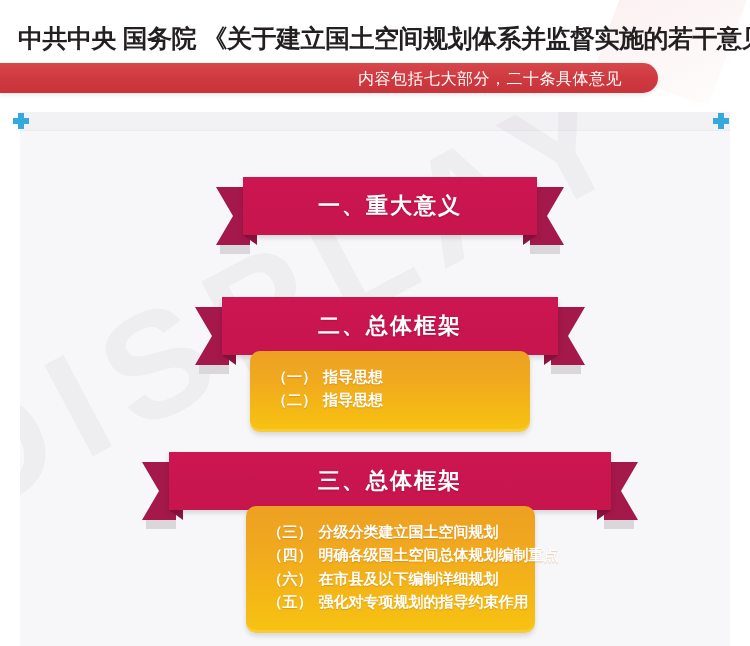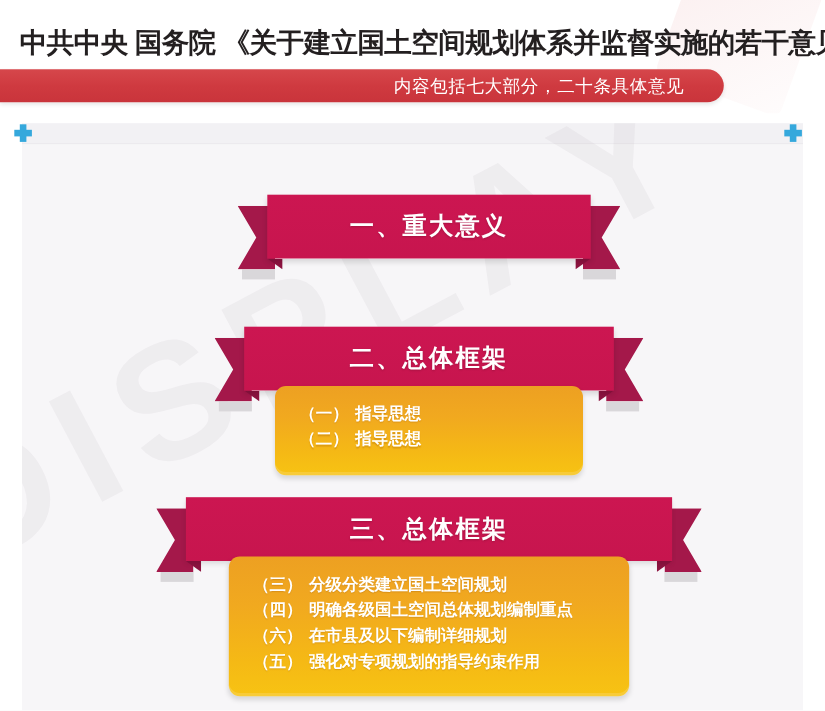--- a/index.html
+++ b/index.html
@@ -211,21 +211,21 @@
     white-space: nowrap;
     text-shadow: 0 1px 1px rgba(160,90,0,0.30);
   }
   .sub-item .num { margin-right: 6px; }
 
   
   #section-1 { left: 196px; top: 65px; width: 348px; }
   #section-2 { left: 175px; top: 185px; width: 390px; }
   #section-2 .sub-box { width: 280px; margin-top: -4px; }
   #section-3 { left: 122px; top: 340px; width: 496px; }
-  #section-3 .sub-box { width: 364px; margin-top: -4px; }
+  #section-3 .sub-box { width: 289px; margin-top: -4px; }
 </style>
 </head>
 <body>
 
 <div id="header">
   <div class="header-deco" id="header-deco-1"></div>
   <div id="header-title">中共中央 国务院 《关于建立国土空间规划体系并监督实施的若干意见》</div>
   <div id="subtitle-banner">
     <div id="subtitle-text">内容包括七大部分，二十条具体意见</div>
   </div>

